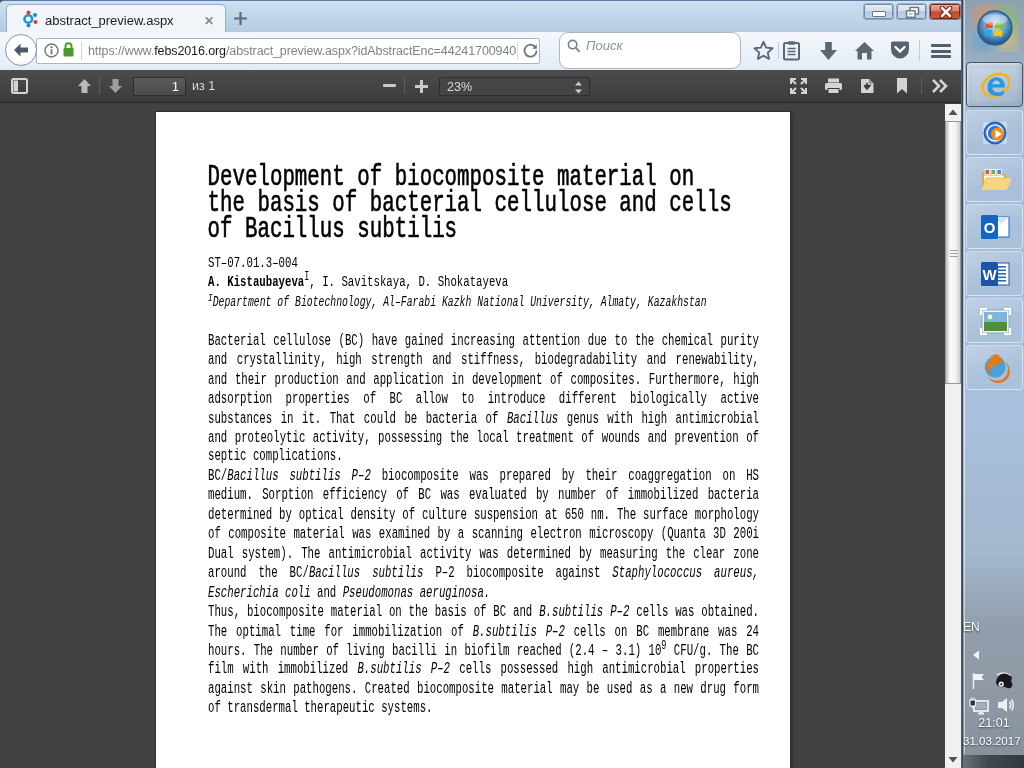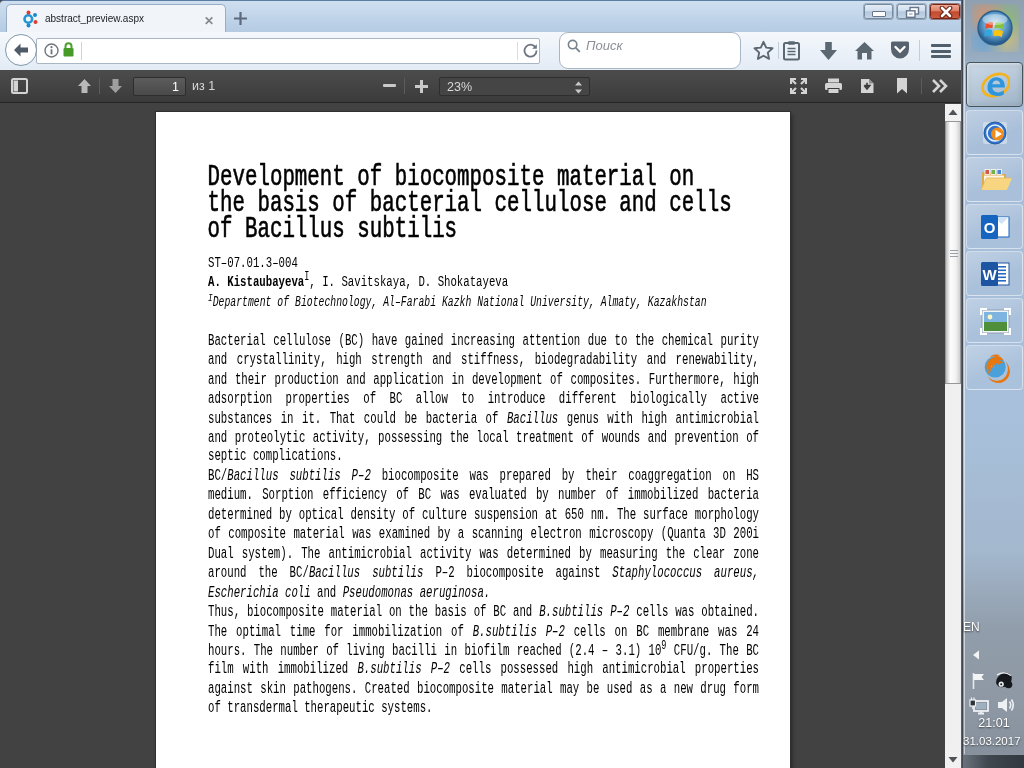--- a/index.html
+++ b/index.html
@@ -1,19 +1,19 @@
 <!DOCTYPE html>
 <html><head><meta charset="utf-8"><style>
 html,body{margin:0;padding:0;width:1024px;height:768px;overflow:hidden}
 body{font-family:"Liberation Sans",sans-serif;position:relative;background:#424242}
 .abs{position:absolute}
 
 #tabbar{left:0;top:0;width:962px;height:32px;background:linear-gradient(#cfdff0,#b4cbe3);border-top:1px solid #5c7da3;box-sizing:border-box;border-radius:4px 0 0 0}
 #tab{left:6px;top:3px;width:220px;height:29px;background:#f1f5fa;border:1px solid #98aec7;border-bottom:none;border-radius:5px 5px 0 0;box-sizing:border-box}
-#tabtitle{left:38px;top:8px;font-size:10px;color:#1b1d1f}
+#tabtitle{left:38px;top:8px;font-size:13px;color:#1b1d1f}
 #tabclose{left:197px;top:9px;font-size:12px;color:#85898e;font-weight:bold}
 #newtab{left:233px;top:10px;width:15px;height:15px}
 
 .winbtn{top:2.5px;height:15px;border:1px solid #768a9f;border-radius:2.5px;box-sizing:border-box;background:linear-gradient(#e3ecf5 0%,#cfdeed 45%,#b4c8dd 52%,#c3d4e6 100%);box-shadow:0 0 0 1px rgba(70,88,108,.35)}
 #btnmin{left:864px;width:29px}
 #btnmax{left:897px;width:29px}
 #btncls{left:930px;width:30px;background:linear-gradient(#eba995 0%,#dd8168 45%,#c14c30 52%,#cd5b3e 100%);border-color:#7c2317;box-shadow:0 0 0 1px rgba(90,30,20,.5)}
 
 #navbar{left:0;top:32px;width:962px;height:38px;background:linear-gradient(#f4f8fc,#e3ebf5);border-bottom:1px solid #b8cadf}
 #urlbar{left:36px;top:6px;width:504px;height:26px;background:#fff;border:1px solid #a9b6c5;border-radius:2px;box-sizing:border-box}
@@ -95,20 +95,21 @@
   <svg class="abs" style="left:44px;top:11px" width="15" height="15" viewBox="0 0 15 15">
     <circle cx="7.5" cy="7.5" r="6.5" fill="none" stroke="#70757b" stroke-width="1.4"></circle>
     <circle cx="7.5" cy="4.2" r="1.1" fill="#70757b"></circle>
       <rect x="6.6" y="6.3" width="1.8" height="5" fill="#70757b"></rect>
   </svg>
   <svg class="abs" style="left:62px;top:9px" width="13" height="17" viewBox="0 0 13 17">
     <path d="M3.5 7 V5.2 a3 3 0 0 1 6 0 V7" fill="none" stroke="#4d9e2f" stroke-width="2"></path>
     <rect x="1.5" y="7" width="10" height="8.5" rx="1.2" fill="#459a28"></rect>
   </svg>
   <div class="abs" style="left:81px;top:10px;width:1px;height:18px;background:#cdd3da"></div>
+  <div class="abs" style="left:88px;top:12px;width:429px;overflow:hidden;font-size:12.5px;letter-spacing:-0.1px;white-space:pre;color:#7c828c">https://www.<span style="color:#16191c">febs2016.org</span>/abstract_preview.aspx?idAbstractEnc=44241700940</div>
   <div class="abs" style="left:517px;top:10px;width:1px;height:18px;background:#d8dde3"></div>
   <svg class="abs" style="left:523px;top:11px" width="15" height="15" viewBox="0 0 15 15">
     <path d="M12.6 4.5 A6 6 0 1 0 13.5 7.5" fill="none" stroke="#6b7480" stroke-width="1.8"></path>
     <path d="M13.8 1.2 L13.8 5.8 L9.2 5.8 Z" fill="#6b7480"></path>
   </svg>
   <div class="abs" id="searchbox">
     <svg class="abs" style="left:7px;top:6px" width="14" height="14" viewBox="0 0 14 14">
       <circle cx="5.6" cy="5.6" r="4.2" fill="none" stroke="#77828d" stroke-width="1.6"></circle>
       <path d="M8.8 8.8 L12.8 12.8" stroke="#77828d" stroke-width="1.8"></path>
     </svg>

